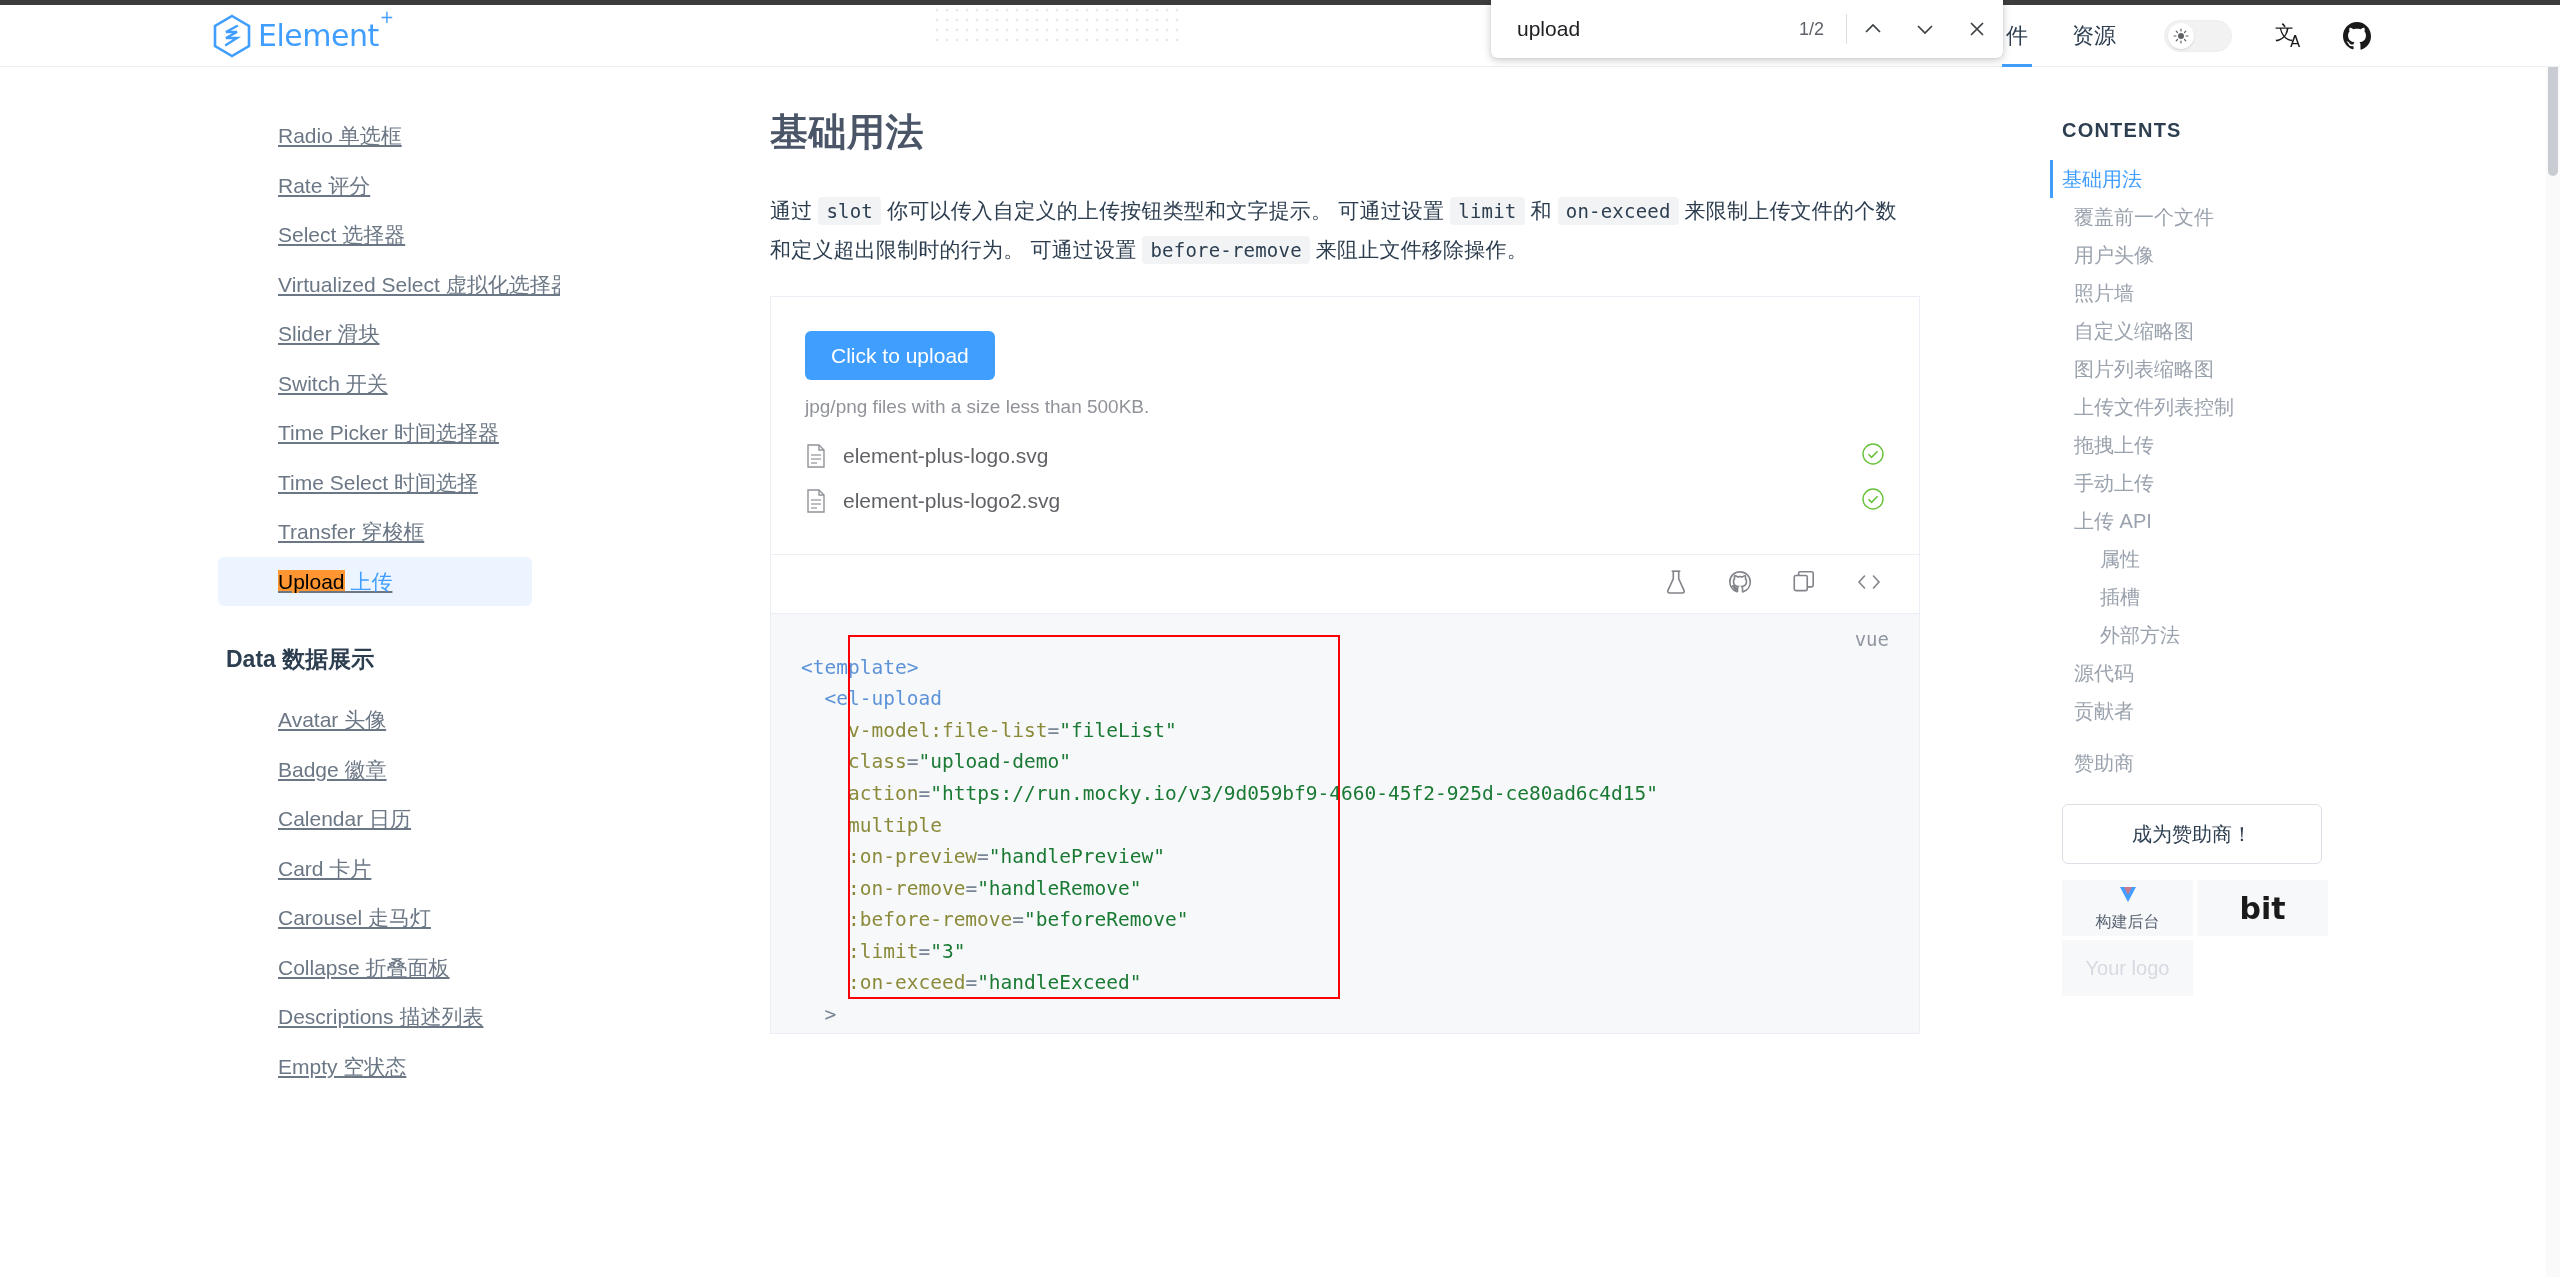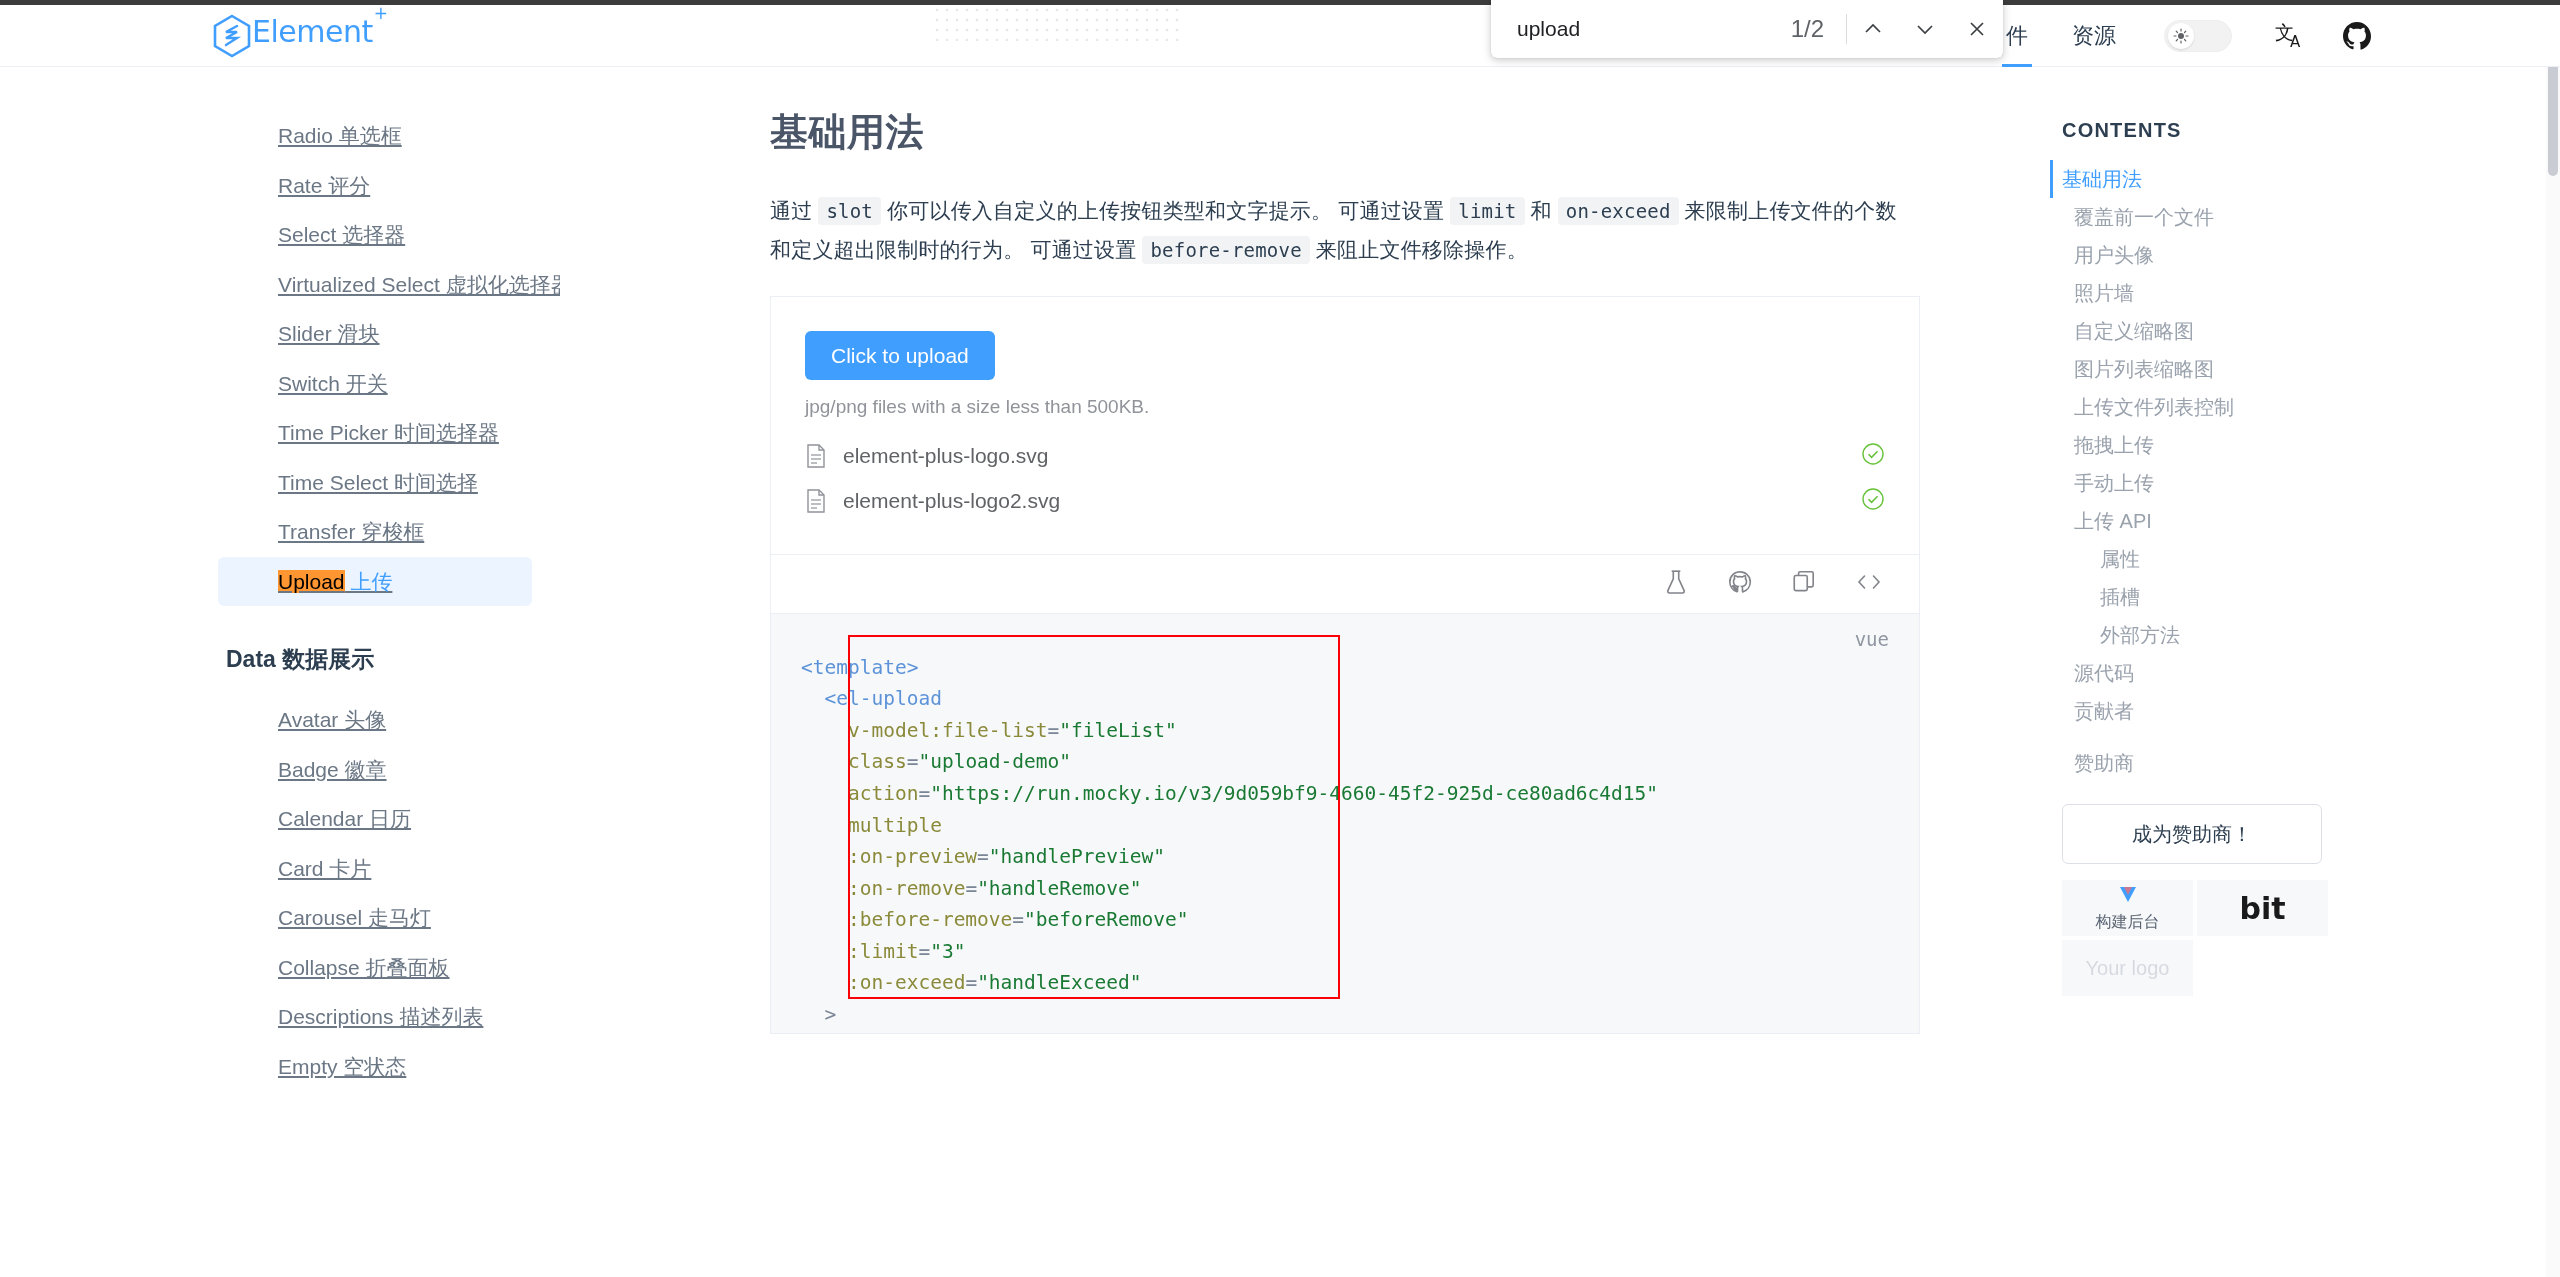--- a/index.html
+++ b/index.html
@@ -12,21 +12,21 @@
     position: relative;
   }
   .topbar-edge { position:absolute; left:0; top:0; width:2560px; height:5px; background:#3c3c3c; }
 
   
   .header {
     position:absolute; left:0; top:5px; width:2560px; height:62px;
     background:#ffffff; border-bottom:1px solid #eceff3;
     display:flex; align-items:center; z-index:5;
   }
-  .brand { display:flex; gap:0; margin-left:212px; }
+  .brand { display:flex; align-items:center; gap:6px; margin-left:212px; }
   .brand-mark { width:40px; height:44px; }
   .brand-text {
     font-size:30px; color:#409eff; letter-spacing:-0.5px;
     font-family:"DejaVu Sans", sans-serif; font-weight:400; position:relative;
   }
   .brand-text sup { font-size:17px; position:relative; top:-12px; left:1px; }
 
   .nav { margin-left:auto; display:flex; align-items:center; gap:0; padding-right:170px; }
   .nav-item {
     font-size:22px; color:#2c3e50; padding:0 22px; line-height:62px;
@@ -52,21 +52,21 @@
     position:absolute; left:1491px; top:0px; width:512px; height:58px;
     background:#ffffff; border-radius:0 0 6px 6px;
     box-shadow:0 2px 9px rgba(0,0,0,.22), 0 0 1px rgba(0,0,0,.25);
     display:flex; align-items:center; z-index:40;
   }
   .find-input {
     flex:1; border:none; outline:none; background:transparent;
     font-size:21px; color:#202124; padding-left:26px;
     font-family:"Liberation Sans", sans-serif;
   }
-  .find-count { font-size:24px; color:#5f6368; padding-right:22px; white-space:nowrap; }
+  .find-count { font-size:18px; color:#5f6368; padding-right:22px; white-space:nowrap; }
   .find-sep { width:1px; height:30px; background:#dadce0; }
   .find-btn { width:52px; height:58px; display:flex; align-items:center; justify-content:center; }
 
   
   .sidebar {
     position:absolute; left:0; top:67px; width:560px; height:1210px;
     background:#ffffff; padding-top:44px; overflow:hidden;
   }
   .side-item {
     font-size:21px; color:#6b7785; padding:9px 0 9px 56px; margin:0 28px 0 222px;

